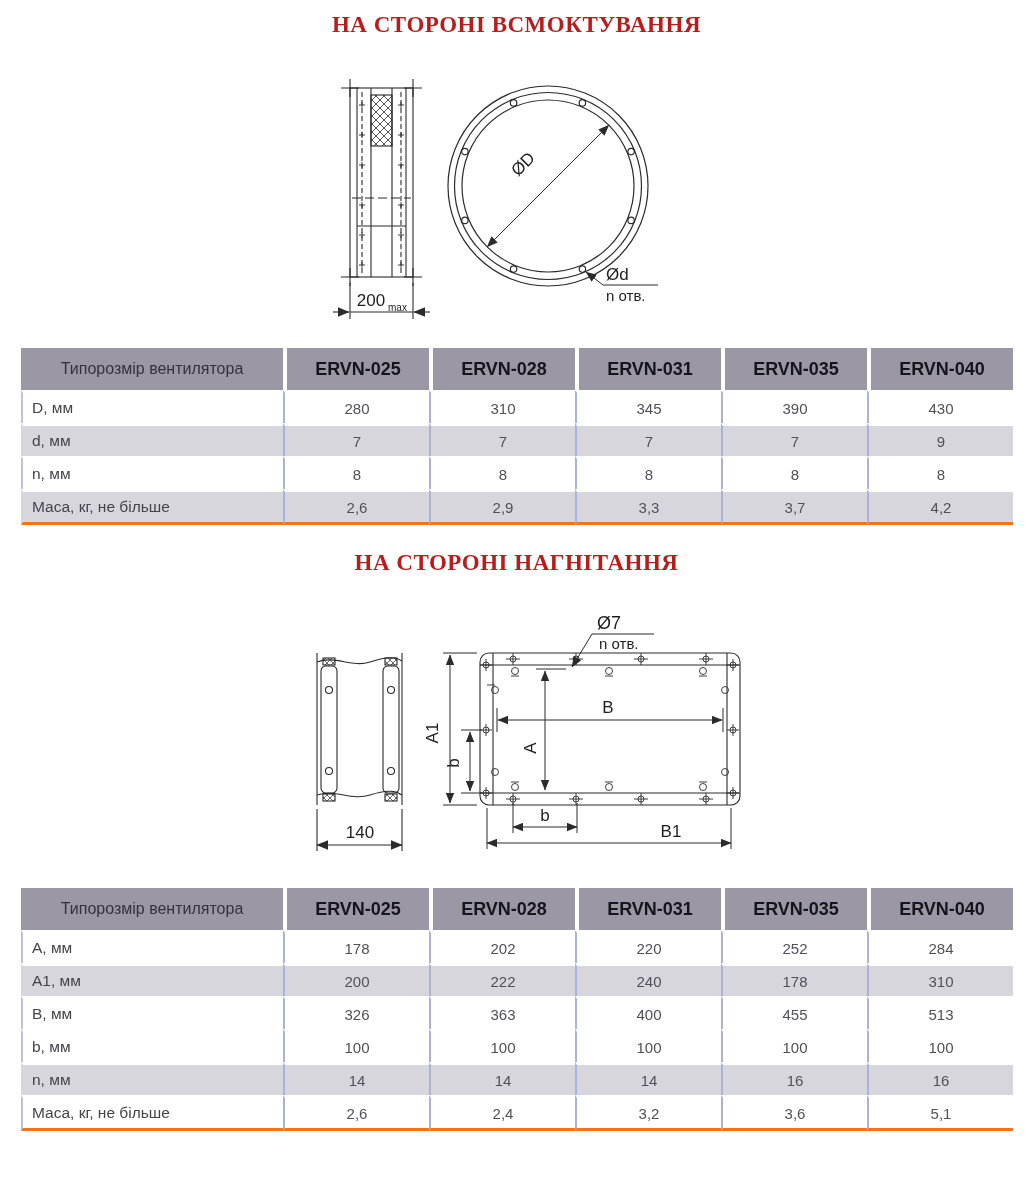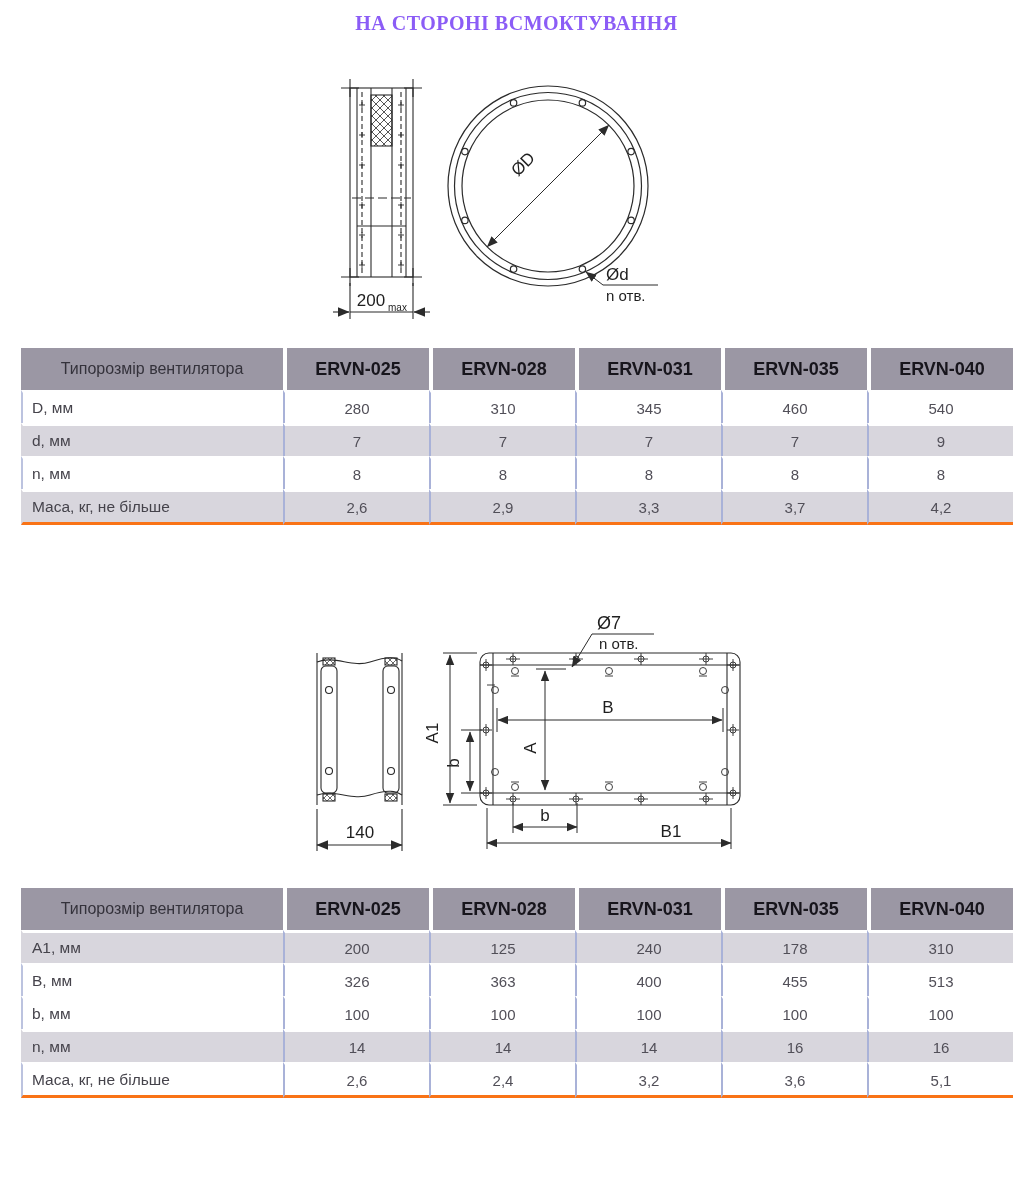--- a/index.html
+++ b/index.html
@@ -1,20 +1,20 @@
 <!DOCTYPE html>
 <html><head>
 <meta charset="utf-8">
 <style>
   html,body{margin:0;padding:0;background:#fff;}
   .page{position:relative;width:1033px;height:1185px;background:#ffffff;
         font-family:"Liberation Sans",sans-serif;overflow:hidden;}
   .sec-title{position:absolute;left:0;width:1033px;text-align:center;
-             font-family:"Liberation Serif",serif;font-weight:700;font-size:20px;
-             letter-spacing:.5px;color:#8b5cf6;white-space:nowrap;}
+             font-family:"Liberation Serif",serif;font-weight:700;font-size:23px;
+             letter-spacing:.5px;color:#b91c1c;white-space:nowrap;}
   #title-suction{top:12px;}
   #title-discharge{top:550px;}
   svg.draw{position:absolute;left:0;}
   #svg-suction{top:75px;}
   #svg-discharge{top:605px;}
   svg text{font-family:"Liberation Sans",sans-serif;fill:#1f1f1f;}
 
   table.spec{position:absolute;left:21px;width:992px;table-layout:fixed;
              border-collapse:separate;border-spacing:0;}
   #table-suction{top:348px;}
@@ -110,22 +110,22 @@
         <th>ERVN-035</th>
         <th>ERVN-040</th>
       </tr>
     </thead>
     <tbody>
       <tr class="w">
         <td class="lbl">D, мм</td>
         <td>280</td>
         <td>310</td>
         <td>345</td>
-        <td>460</td>
-        <td>540</td>
+        <td>390</td>
+        <td>430</td>
       </tr>
       <tr class="g">
         <td class="lbl">d, мм</td>
         <td>7</td>
         <td>7</td>
         <td>7</td>
         <td>7</td>
         <td>9</td>
       </tr>
       <tr class="w">
@@ -140,20 +140,21 @@
         <td class="lbl">Маса, кг, не більше</td>
         <td>2,6</td>
         <td>2,9</td>
         <td>3,3</td>
         <td>3,7</td>
         <td>4,2</td>
       </tr>
     </tbody>
   </table>
 
+  <div class="sec-title" id="title-discharge">НА СТОРОНІ НАГНІТАННЯ</div>
 
   <svg class="draw" id="svg-discharge" width="1033" height="255" viewBox="0 605 1033 255">
 
     <g stroke="#2b2b2b" fill="none" stroke-width="1.1">
       <line x1="317" y1="653" x2="317" y2="805"></line>
       <line x1="402" y1="653" x2="402" y2="805"></line>
       <path d="M317,662 C335,655 352,668 370,662 S396,657 402,661"></path>
       <path d="M317,795 C335,789 352,801 370,795 S396,791 402,795"></path>
       <rect x="321" y="666" width="16" height="127" rx="5"></rect>
       <rect x="383" y="666" width="16" height="127" rx="5"></rect>
@@ -283,24 +284,32 @@
       <tr>
         <th class="lbl">Типорозмір вентилятора</th>
         <th>ERVN-025</th>
         <th>ERVN-028</th>
         <th>ERVN-031</th>
         <th>ERVN-035</th>
         <th>ERVN-040</th>
       </tr>
     </thead>
     <tbody>
+      <tr class="w">
+        <td class="lbl">A, мм</td>
+        <td>178</td>
+        <td>202</td>
+        <td>220</td>
+        <td>252</td>
+        <td>284</td>
+      </tr>
       <tr class="g">
         <td class="lbl">A1, мм</td>
         <td>200</td>
-        <td>125</td>
+        <td>222</td>
         <td>240</td>
         <td>178</td>
         <td>310</td>
       </tr>
       <tr class="w">
         <td class="lbl">B, мм</td>
         <td>326</td>
         <td>363</td>
         <td>400</td>
         <td>455</td>

